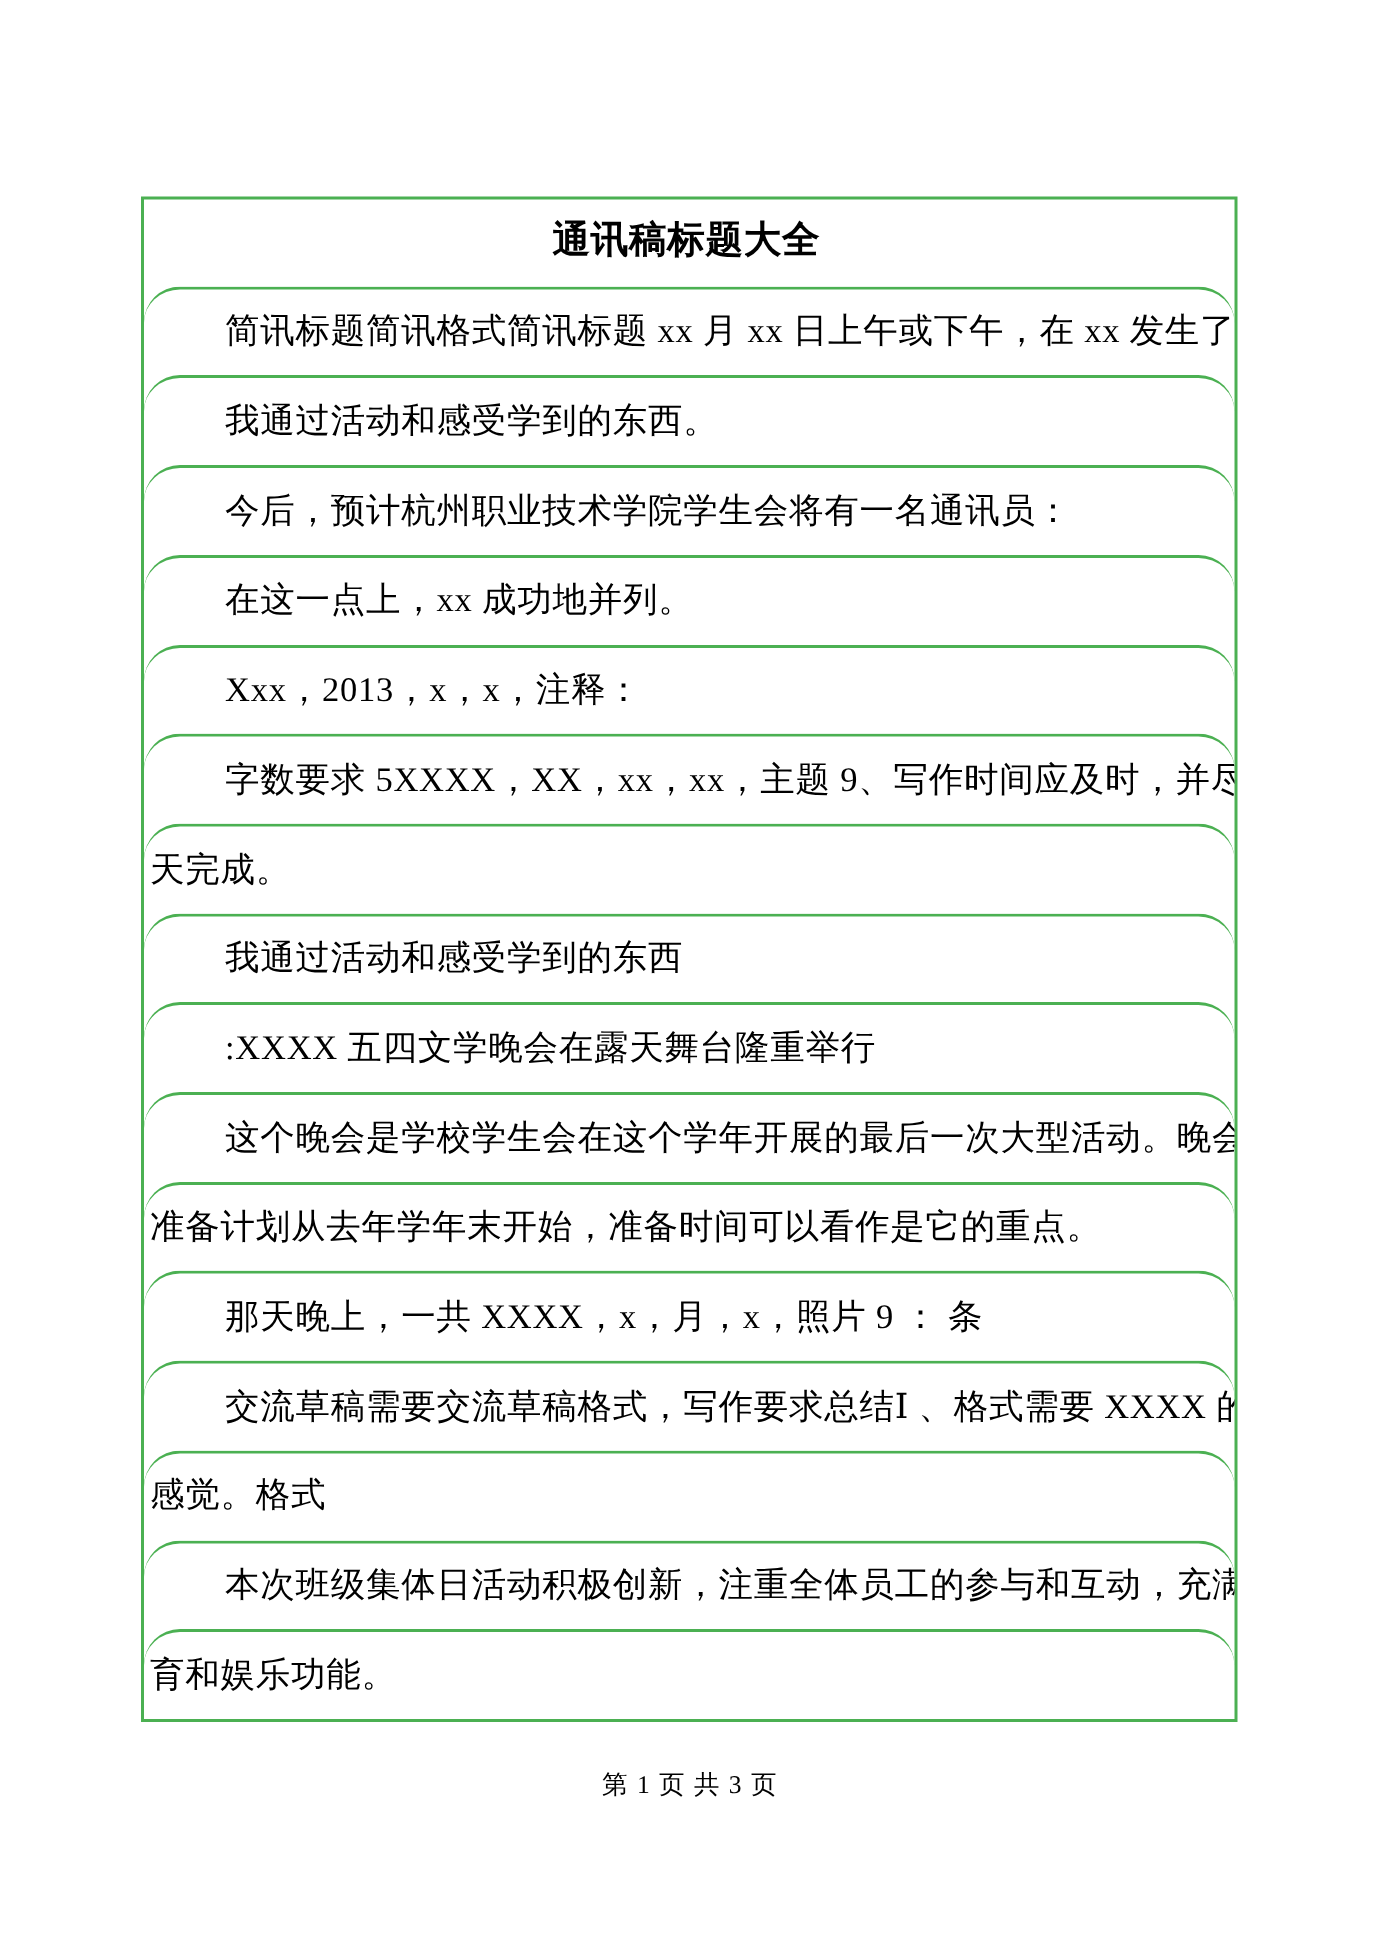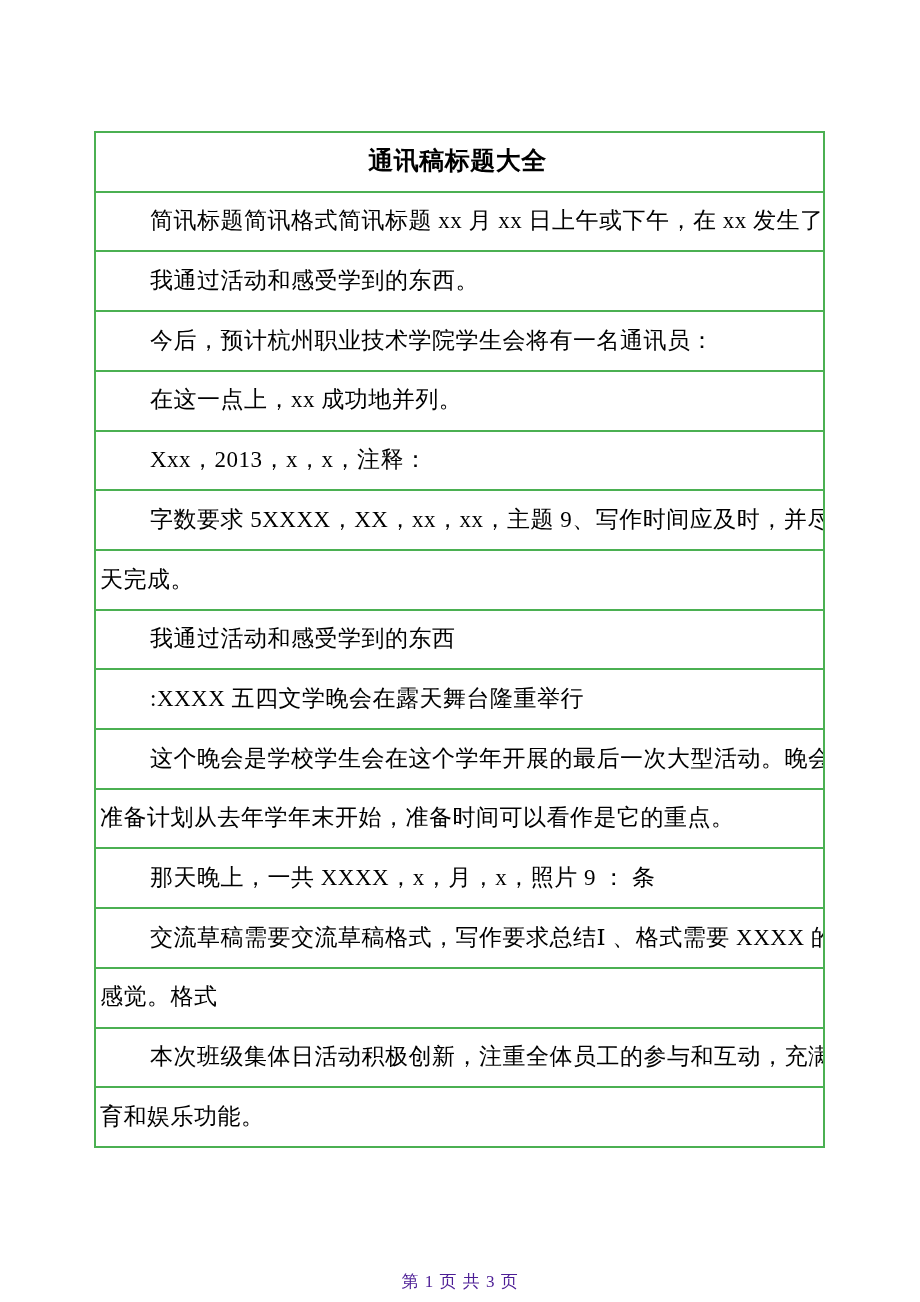--- a/index.html
+++ b/index.html
@@ -38,38 +38,39 @@
     border-top: 2px solid var(--border-color);
     display: flex;
     align-items: center;
     font-size: 23px;
     line-height: 1.15;
     letter-spacing: 0.5px;
     padding-left: 4px;
     padding-right: 4px;
     white-space: nowrap;
     overflow: hidden;
+    border-radius: 24px;
   }
   .row:first-child { border-top: none; }
   .row.indent { padding-left: 54px; }
   .title-row {
     justify-content: center;
     font-weight: bold;
     font-size: 25px;
     padding-left: 0;
   }
   .doc-footer {
     position: absolute;
-    top: 1270px;
+    top: 1178px;
     left: 0;
     width: 100%;
     text-align: center;
     font-size: 17px;
     letter-spacing: 1px;
-    color: #4c1d95;
+    color: #000000;
   }
 </style>
 </head>
 <body>
 
 <div class="doc-page">
 
   <div class="doc-table">
 
     <div class="row title-row">

